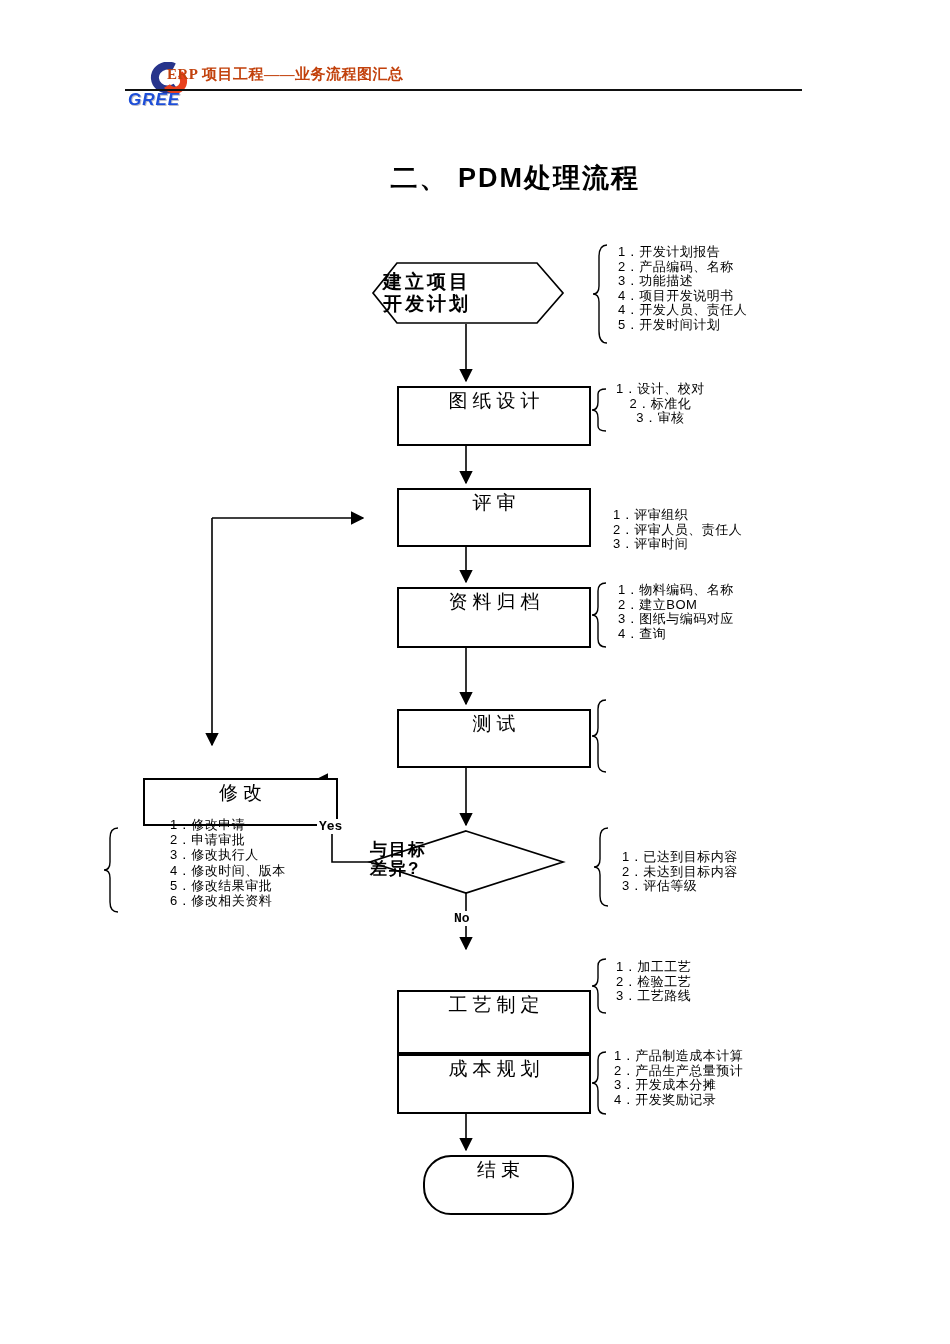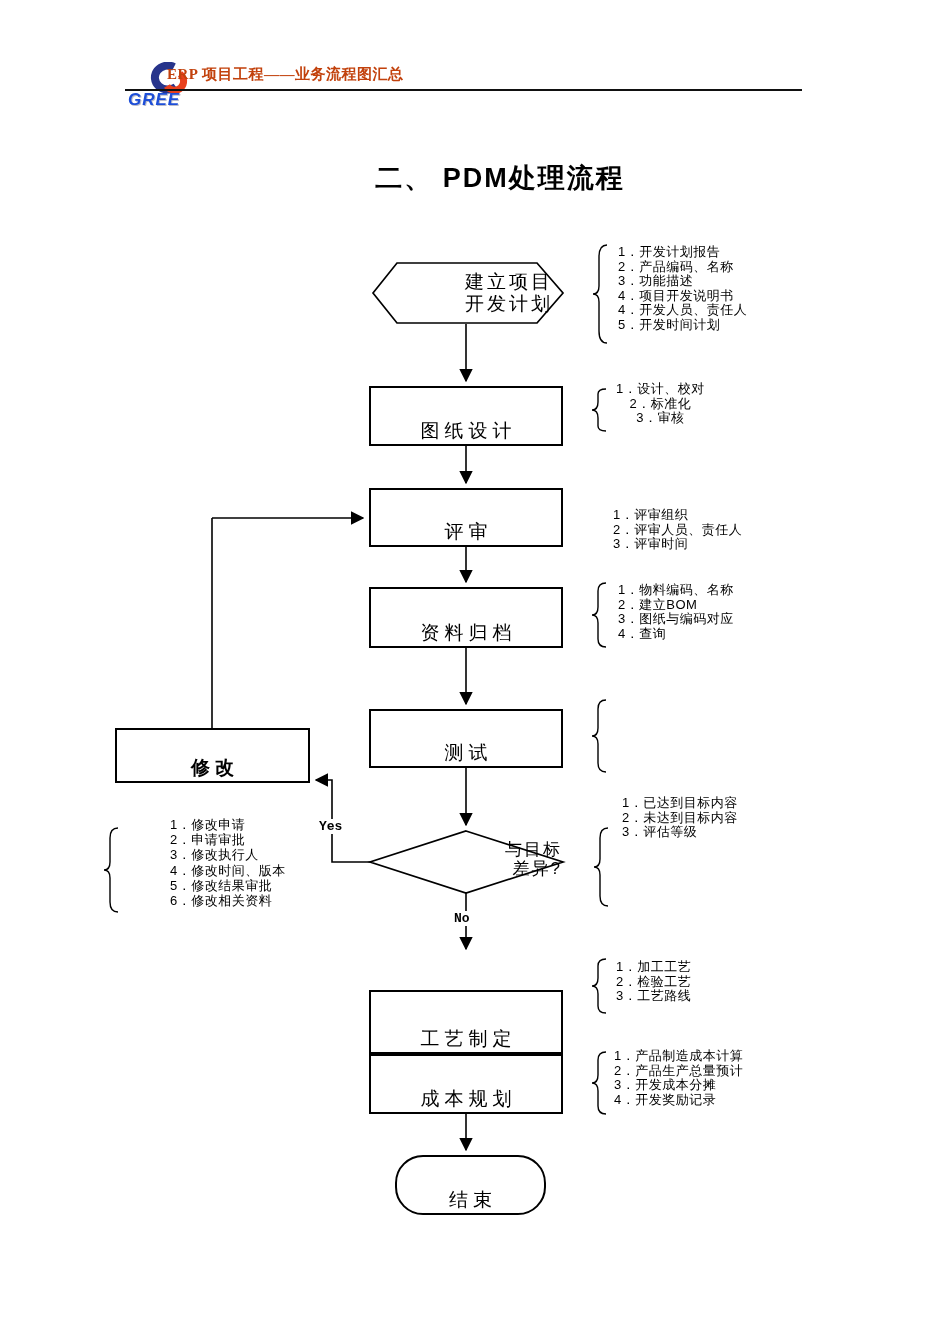--- a/index.html
+++ b/index.html
@@ -7,33 +7,33 @@
         font-family:"Liberation Sans","DejaVu Sans",sans-serif;color:#000;}
   
   .hdr-title{position:absolute;left:167px;top:65px;font-family:"Liberation Serif","DejaVu Serif",serif;
              font-size:15px;font-weight:bold;color:#c2410c;letter-spacing:0.5px;white-space:nowrap;}
   .hdr-rule{position:absolute;left:125px;top:89px;width:677px;height:2px;background:#111;}
   .logo{position:absolute;left:128px;top:60px;width:80px;height:48px;}
   .logo svg{position:absolute;left:12px;top:2px;}
   .logo-text{position:absolute;left:0;top:30px;font-size:17px;font-weight:bold;font-style:italic;
              color:#1d4ed8;letter-spacing:1px;text-shadow:1px 1px 0 #b9bccc;}
   
-  .doc-title{position:absolute;left:360px;top:160px;width:280px;text-align:center;
+  .doc-title{position:absolute;left:360px;top:160px;width:280px;text-align:right;
              font-size:27px;font-weight:bold;letter-spacing:2px;white-space:nowrap;}
   
   .diagram{position:absolute;left:0;top:0;}
   .diagram line,.diagram path.conn{stroke:#000;stroke-width:1.6;fill:none;}
   .diagram path.brace{stroke:#000;stroke-width:1.4;fill:none;}
   .diagram polygon{fill:#fff;stroke:#000;stroke-width:1.7;}
   
   .box{position:absolute;border:2px solid #000;background:#fff;display:flex;
-       align-items:flex-end;justify-content:center;box-sizing:border-box;}
+       align-items:flex-start;justify-content:center;box-sizing:border-box;margin-left:28px;}
   .node-label{font-size:19px;letter-spacing:5px;text-indent:5px;white-space:nowrap;}
-  .free-label{position:absolute;text-align:right;font-size:19px;line-height:22px;
-              letter-spacing:3px;white-space:nowrap;}
+  .free-label{position:absolute;text-align:left;font-size:19px;line-height:22px;
+              letter-spacing:3px;white-space:nowrap;font-weight:bold;}
   .free-label.small{font-size:17px;line-height:19px;letter-spacing:2px;}
   
   .notes{position:absolute;font-size:13px;line-height:14.6px;letter-spacing:0.5px;white-space:nowrap;}
   .notes.tall{line-height:15.2px;}
   
   .branch{position:absolute;background:#fff;font-family:"Liberation Mono","DejaVu Sans Mono",monospace;
           font-size:13px;font-weight:bold;padding:0 2px;}
 </style>
 </head>
 <body>
@@ -96,21 +96,21 @@
   </div>
   <div class="box" style="left:369px;top:488px;width:194px;height:59px;">
     <span class="node-label">评审</span>
   </div>
   <div class="box" style="left:369px;top:587px;width:194px;height:61px;">
     <span class="node-label">资料归档</span>
   </div>
   <div class="box" style="left:369px;top:709px;width:194px;height:59px;">
     <span class="node-label">测试</span>
   </div>
-  <div class="box" style="left:115px;top:728px;width:195px;height:55px;font-weight:bold;">
+  <div class="box" style="left:115px;top:778px;width:195px;height:48px;">
     <span class="node-label">修改</span>
   </div>
   <div class="box" style="left:369px;top:990px;width:194px;height:64px;">
     <span class="node-label">工艺制定</span>
   </div>
   <div class="box" style="left:369px;top:1054px;width:194px;height:60px;">
     <span class="node-label">成本规划</span>
   </div>
   <div class="box" style="left:395px;top:1155px;width:151px;height:60px;border-radius:28px;">
     <span class="node-label">结束</span>
@@ -155,21 +155,21 @@
 
   <div class="notes tall" style="left:126px;top:817px;margin-left:44px;">
     <div>1．修改申请</div>
     <div>2．申请审批</div>
     <div>3．修改执行人</div>
     <div>4．修改时间、版本</div>
     <div>5．修改结果审批</div>
     <div>6．修改相关资料</div>
   </div>
 
-  <div class="notes" style="left:622px;top:796px;">
+  <div class="notes" style="left:622px;top:850px;">
     <div>1．已达到目标内容</div>
     <div>2．未达到目标内容</div>
     <div>3．评估等级</div>
   </div>
 
   <div class="notes" style="left:616px;top:960px;">
     <div>1．加工工艺</div>
     <div>2．检验工艺</div>
     <div>3．工艺路线</div>
   </div>

